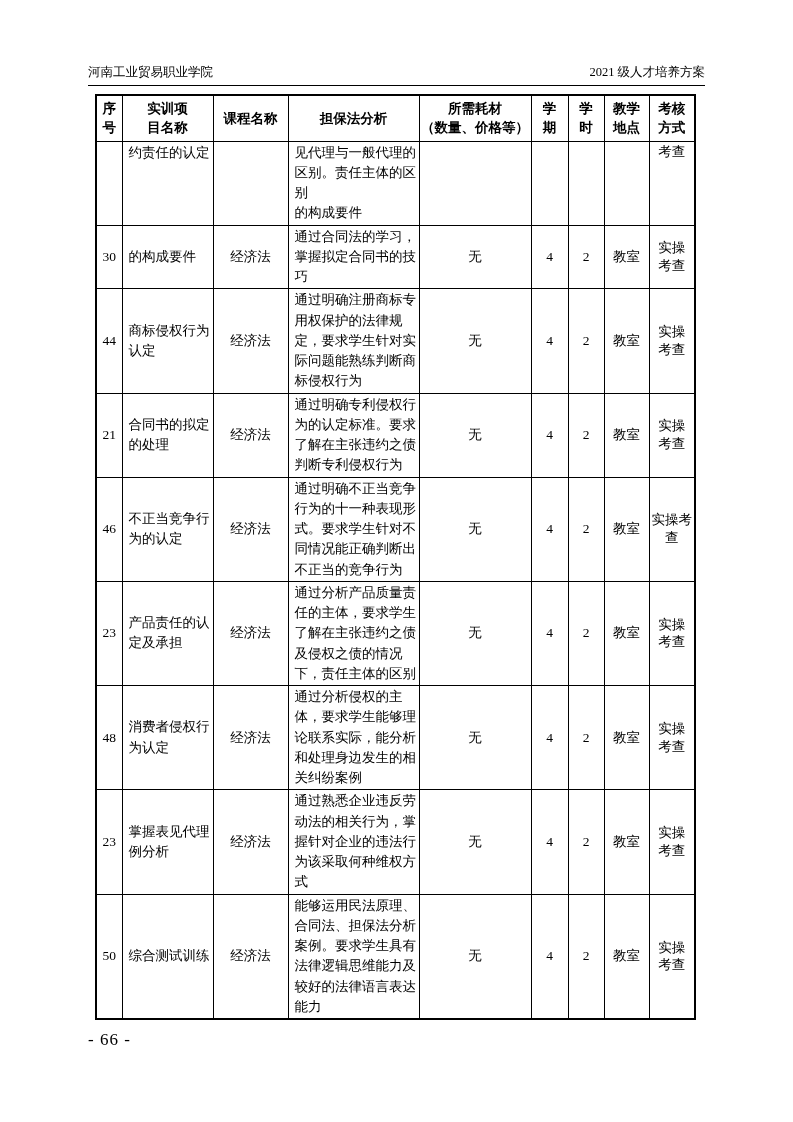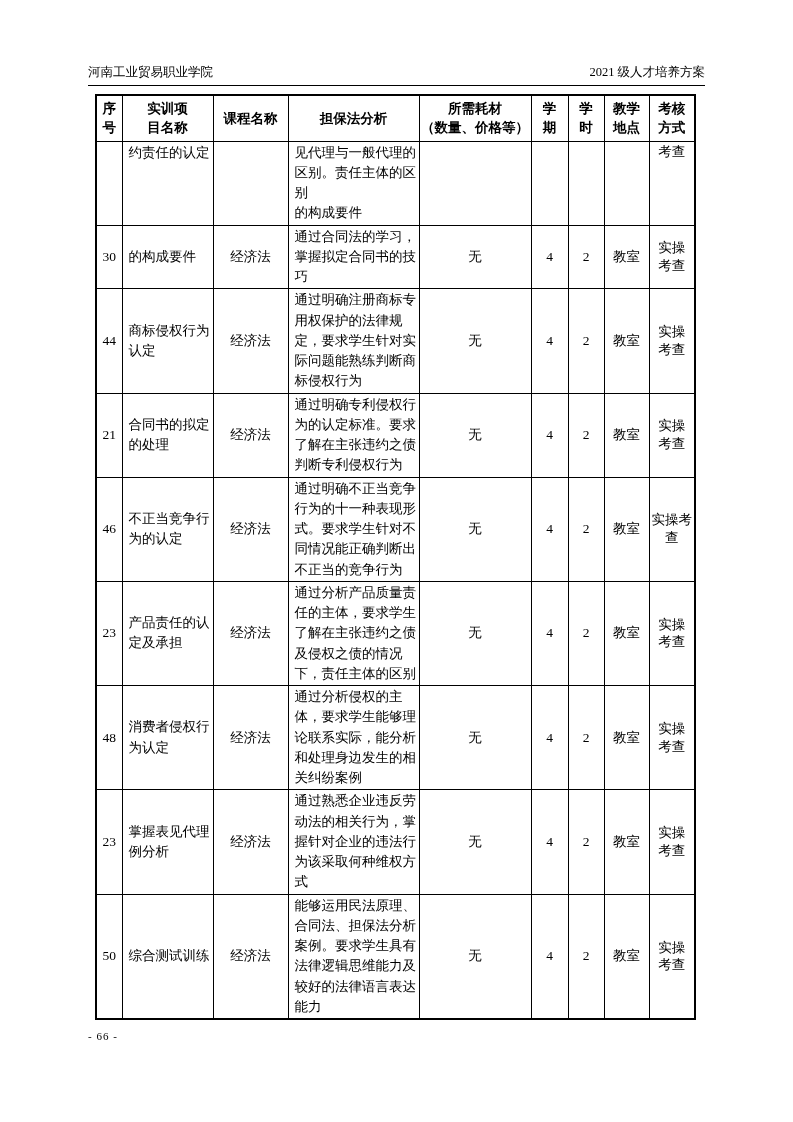--- a/index.html
+++ b/index.html
@@ -52,21 +52,21 @@
     vertical-align: middle;
     padding: 1px 2px;
   }
   td.align-center { text-align: center; }
   td.align-left   { text-align: left; }
   td.col-assessment { line-height: 1.32; margin-left: 20px; }
   td.col-goal, td.col-project { padding-left: 6px; padding-right: 1px; margin-left: 36px; }
   tbody tr:first-child td { vertical-align: top; }
   .page-footer {
     margin: 10px 0 0 88px;
-    font-size: 11px;
+    font-size: 17px;
     letter-spacing: 1px;
   }
 </style>
 </head>
 <body>
 
 <div class="page" style="background: rgb(255, 255, 255); color: rgb(0, 0, 0);">
 
   <div class="running-header">
     <span>河南工业贸易职业学院</span>

